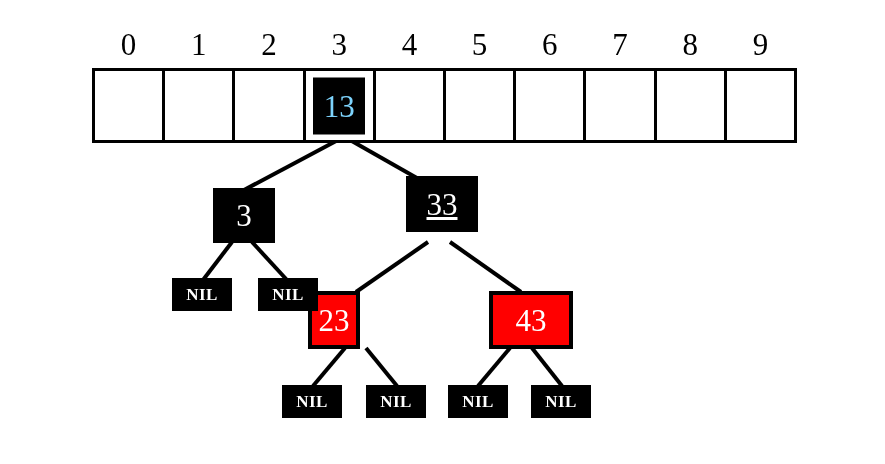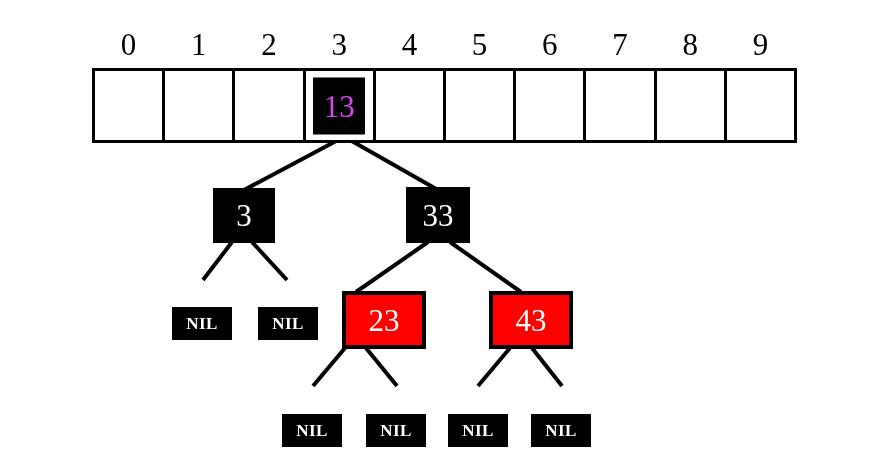--- a/index.html
+++ b/index.html
@@ -49,21 +49,21 @@
   }
 
   .cell-node {
     position: absolute;
     left: 50%;
     top: 50%;
     transform: translate(-50%, -50%);
     width: 52px;
     height: 57px;
     background: #000000;
-    color: #d946ef;
+    color: #7dd3fc;
     display: flex;
     align-items: center;
     justify-content: center;
     font-size: 31px;
     line-height: 1;
   }
 
   
   #edges {
     position: absolute;
@@ -93,21 +93,20 @@
     border: 4px solid #000000;
     font-size: 31px;
     line-height: 1;
   }
   .tnode.nil {
     background: #000000;
     font-size: 17px;
     font-weight: bold;
     letter-spacing: 0.5px;
     line-height: 1;
-    margin-top: 29px;
   }
 </style>
 </head>
 <body>
 
 <div id="canvas">
 
   <svg id="edges" viewBox="0 0 885 464" xmlns="http://www.w3.org/2000/svg">
     <g stroke="#000000" stroke-width="4" stroke-linecap="butt" fill="none">
       <line x1="338" y1="140" x2="244" y2="190"></line>
@@ -152,23 +151,23 @@
     <div class="array-cell">
       <div class="array-index">8</div>
     </div>
     <div class="array-cell">
       <div class="array-index">9</div>
     </div>
   </div>
 
   <div class="tnode black" style="left:213px; top:188px; width:62px; height:55px;">3</div>
 
-  <div class="tnode black" style="left:406px; top:187px; width:64px; height:56px;">33</div>
+  <div class="tnode black" style="left:406px; top:176px; width:72px; height:56px;text-decoration:underline;">33</div>
 
-  <div class="tnode red" style="left:342px; top:291px; width:84px; height:58px;">23</div>
+  <div class="tnode red" style="left:308px; top:291px; width:52px; height:58px;">23</div>
 
   <div class="tnode red" style="left:489px; top:291px; width:84px; height:58px;">43</div>
 
   <div class="tnode nil" style="left:172px; top:278px; width:60px; height:33px;">NIL</div>
 
   <div class="tnode nil" style="left:258px; top:278px; width:60px; height:33px;">NIL</div>
 
   <div class="tnode nil" style="left:282px; top:385px; width:60px; height:33px;">NIL</div>
 
   <div class="tnode nil" style="left:366px; top:385px; width:60px; height:33px;">NIL</div>

